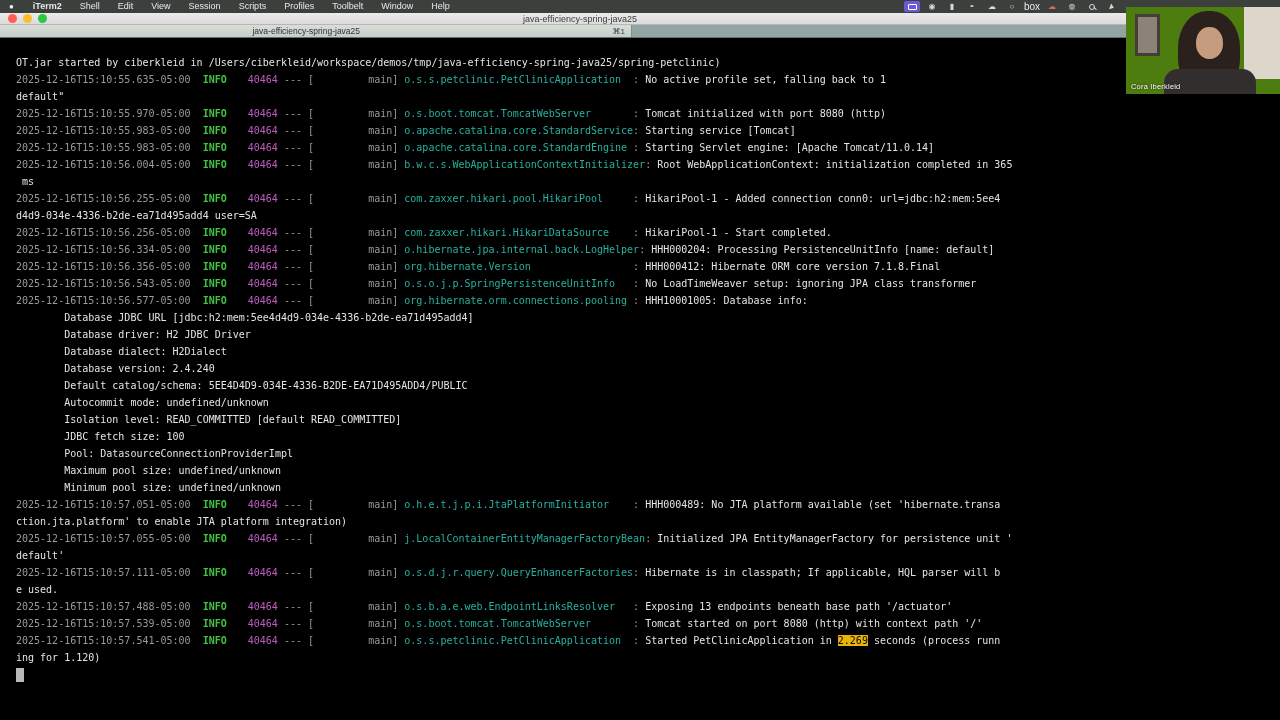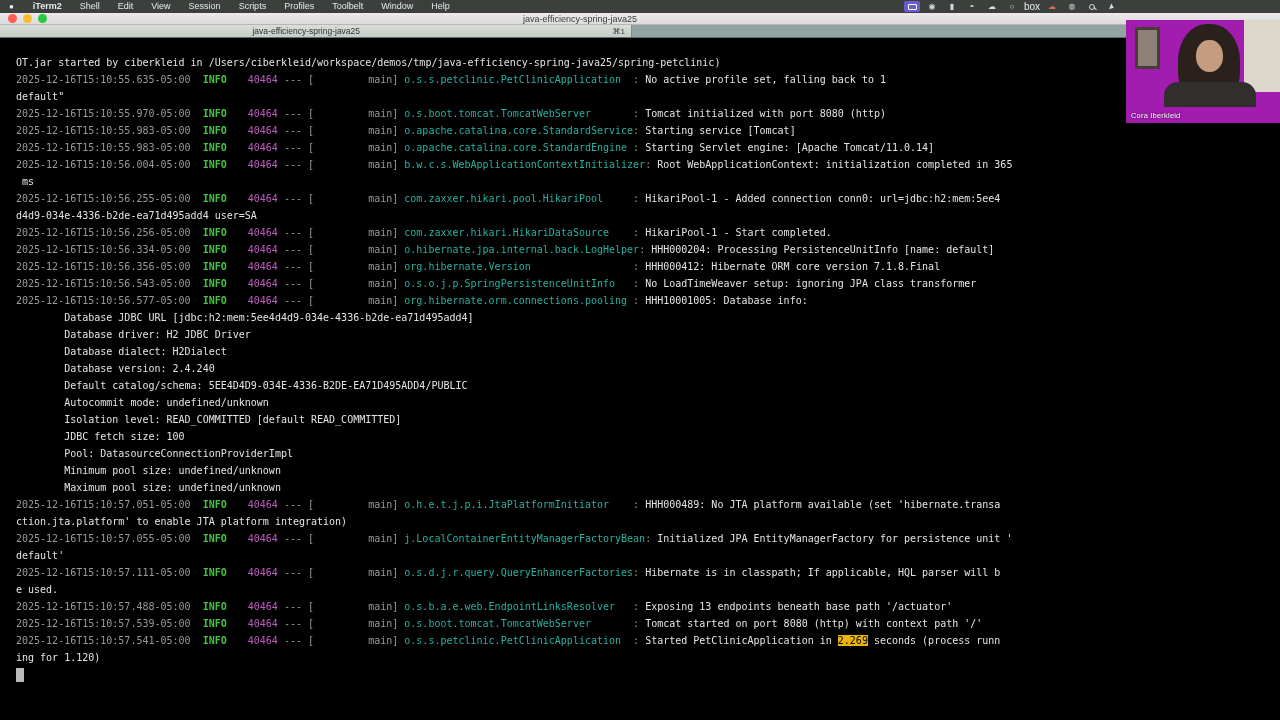--- a/index.html
+++ b/index.html
@@ -69,22 +69,22 @@
   .dim    { color:#9a9a9a; }
   .info   { color:#42c242; font-weight:bold; }
   .pid    { color:#c05cc0;margin-left:15px; }
   .logger { color:#27b0a0; }
   .msg    { color:#e4e4e4; }
   .sel    { color:#0a0a0a; background:#eab308; }
   .cursor { display:inline-block; width:8px; height:14px; background:#b9b9b9; vertical-align:middle; }
 
   
   .webcam {
-    position:absolute; top:20px; left:1126px; width:154px; height:103px;
-    background:#a21caf; overflow:hidden; z-index:20;
+    position:absolute; top:7px; left:1126px; width:154px; height:87px;
+    background:#4d7c0f; overflow:hidden; z-index:20;
   }
   .wc-window { position:absolute; right:0; top:0; width:36px; height:72px; background:#ddd6ca; }
   .wc-frame  { position:absolute; left:9px; top:7px; width:25px; height:42px; background:#8d8178; border:3px solid #453d38; }
   .wc-hair   { position:absolute; left:52px; top:4px; width:62px; height:80px; background:#2b211c; border-radius:46% 46% 40% 40%; }
   .wc-face   { position:absolute; left:70px; top:20px; width:27px; height:32px; background:#c59c80; border-radius:48%; }
   .wc-body   { position:absolute; left:38px; top:62px; width:92px; height:25px; background:#332e2e; border-radius:14px 14px 0 0; }
   .wc-name {
     position:absolute; left:5px; bottom:3px; font-size:7.5px; color:#fff;
     text-shadow:0 0 2px rgba(0,0,0,.8); letter-spacing:.2px;
   }
@@ -162,22 +162,22 @@
     <div class="trow"><span class="dim">2025-12-16T15:10:56.577-05:00  </span><span class="info">INFO</span><span class="dim"> </span><span class="pid">40464</span><span class="dim"> --- [         main] </span><span class="logger">org.hibernate.orm.connections.pooling </span><span class="dim">: </span><span class="msg">HHH10001005: Database info:</span></div>
     <div class="trow"><span class="msg">        Database JDBC URL [jdbc:h2:mem:5ee4d4d9-034e-4336-b2de-ea71d495add4]</span></div>
     <div class="trow"><span class="msg">        Database driver: H2 JDBC Driver</span></div>
     <div class="trow"><span class="msg">        Database dialect: H2Dialect</span></div>
     <div class="trow"><span class="msg">        Database version: 2.4.240</span></div>
     <div class="trow"><span class="msg">        Default catalog/schema: 5EE4D4D9-034E-4336-B2DE-EA71D495ADD4/PUBLIC</span></div>
     <div class="trow"><span class="msg">        Autocommit mode: undefined/unknown</span></div>
     <div class="trow"><span class="msg">        Isolation level: READ_COMMITTED [default READ_COMMITTED]</span></div>
     <div class="trow"><span class="msg">        JDBC fetch size: 100</span></div>
     <div class="trow"><span class="msg">        Pool: DatasourceConnectionProviderImpl</span></div>
+    <div class="trow"><span class="msg">        Maximum pool size: undefined/unknown</span></div>
     <div class="trow"><span class="msg">        Minimum pool size: undefined/unknown</span></div>
-    <div class="trow"><span class="msg">        Maximum pool size: undefined/unknown</span></div>
     <div class="trow"><span class="dim">2025-12-16T15:10:57.051-05:00  </span><span class="info">INFO</span><span class="dim"> </span><span class="pid">40464</span><span class="dim"> --- [         main] </span><span class="logger">o.h.e.t.j.p.i.JtaPlatformInitiator    </span><span class="dim">: </span><span class="msg">HHH000489: No JTA platform available (set 'hibernate.transa</span></div>
     <div class="trow"><span class="msg">ction.jta.platform' to enable JTA platform integration)</span></div>
     <div class="trow"><span class="dim">2025-12-16T15:10:57.055-05:00  </span><span class="info">INFO</span><span class="dim"> </span><span class="pid">40464</span><span class="dim"> --- [         main] </span><span class="logger">j.LocalContainerEntityManagerFactoryBean</span><span class="dim">: </span><span class="msg">Initialized JPA EntityManagerFactory for persistence unit '</span></div>
     <div class="trow"><span class="msg">default'</span></div>
     <div class="trow"><span class="dim">2025-12-16T15:10:57.111-05:00  </span><span class="info">INFO</span><span class="dim"> </span><span class="pid">40464</span><span class="dim"> --- [         main] </span><span class="logger">o.s.d.j.r.query.QueryEnhancerFactories</span><span class="dim">: </span><span class="msg">Hibernate is in classpath; If applicable, HQL parser will b</span></div>
     <div class="trow"><span class="msg">e used.</span></div>
     <div class="trow"><span class="dim">2025-12-16T15:10:57.488-05:00  </span><span class="info">INFO</span><span class="dim"> </span><span class="pid">40464</span><span class="dim"> --- [         main] </span><span class="logger">o.s.b.a.e.web.EndpointLinksResolver   </span><span class="dim">: </span><span class="msg">Exposing 13 endpoints beneath base path '/actuator'</span></div>
     <div class="trow"><span class="dim">2025-12-16T15:10:57.539-05:00  </span><span class="info">INFO</span><span class="dim"> </span><span class="pid">40464</span><span class="dim"> --- [         main] </span><span class="logger">o.s.boot.tomcat.TomcatWebServer       </span><span class="dim">: </span><span class="msg">Tomcat started on port 8080 (http) with context path '/'</span></div>
     <div class="trow"><span class="dim">2025-12-16T15:10:57.541-05:00  </span><span class="info">INFO</span><span class="dim"> </span><span class="pid">40464</span><span class="dim"> --- [         main] </span><span class="logger">o.s.s.petclinic.PetClinicApplication  </span><span class="dim">: </span><span class="msg">Started PetClinicApplication in </span><span class="sel">2.269</span><span class="msg"> seconds (process runn</span></div>
     <div class="trow"><span class="msg">ing for 1.120)</span></div>

